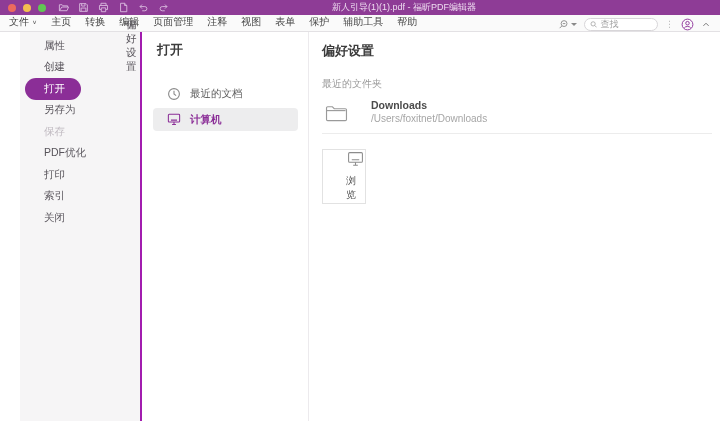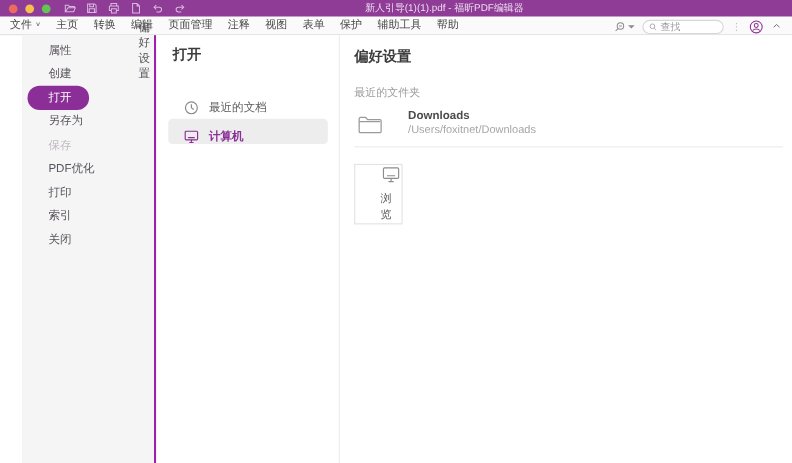--- a/index.html
+++ b/index.html
@@ -51,21 +51,21 @@
   .side-divider { height:1px; background:#e4e2e5; margin:10px 8px 4px 8px; }
   .pref-item { height:22px; display:flex; align-items:center; padding-left:24px;
                font-size:10.5px; color:#57535a; cursor:default; }
 
   
   .open-panel { width:167px; background:#fff; border-right:1px solid #eceaed;
                 padding:9px 0 0 0; flex:0 0 auto; }
   .open-panel h2 { font-size:13px; font-weight:bold; color:#3c3c3c; padding-left:15px; }
   .open-items { margin-top:23px; display:flex; flex-direction:column; gap:3px; }
   .open-row { height:23px; margin:0 10px 0 11px; border-radius:4px; display:flex;
-              align-items:flex-end; padding-left:14px; gap:9px; font-size:10.5px;
+              align-items:center; padding-left:14px; gap:9px; font-size:10.5px;
               color:#5d5d5d; cursor:default; }
   .open-row .ricon { display:flex; align-items:center; color:#8a8a8a; }
   .open-row.selected { background:#ededee; color:#8b2e97; font-weight:bold; }
   .open-row.selected .ricon { color:#8b2e97; }
 
   
   .computer-panel { flex:1; background:#fff; padding:10px 8px 0 13px; }
   .computer-panel h2 { font-size:13px; font-weight:bold; color:#3c3c3c; }
   .recent-label { font-size:10px; color:#9b9b9b; margin-top:17px; }
   .folder-row { display:flex; align-items:center; gap:23px; margin-top:8px;

